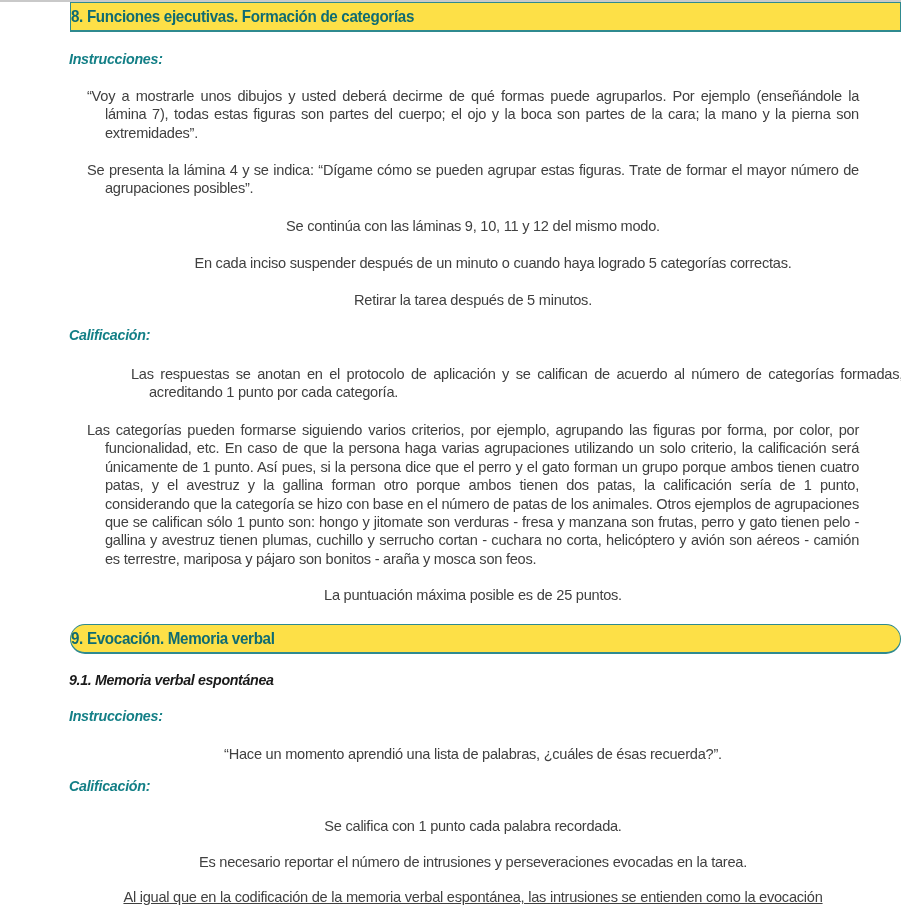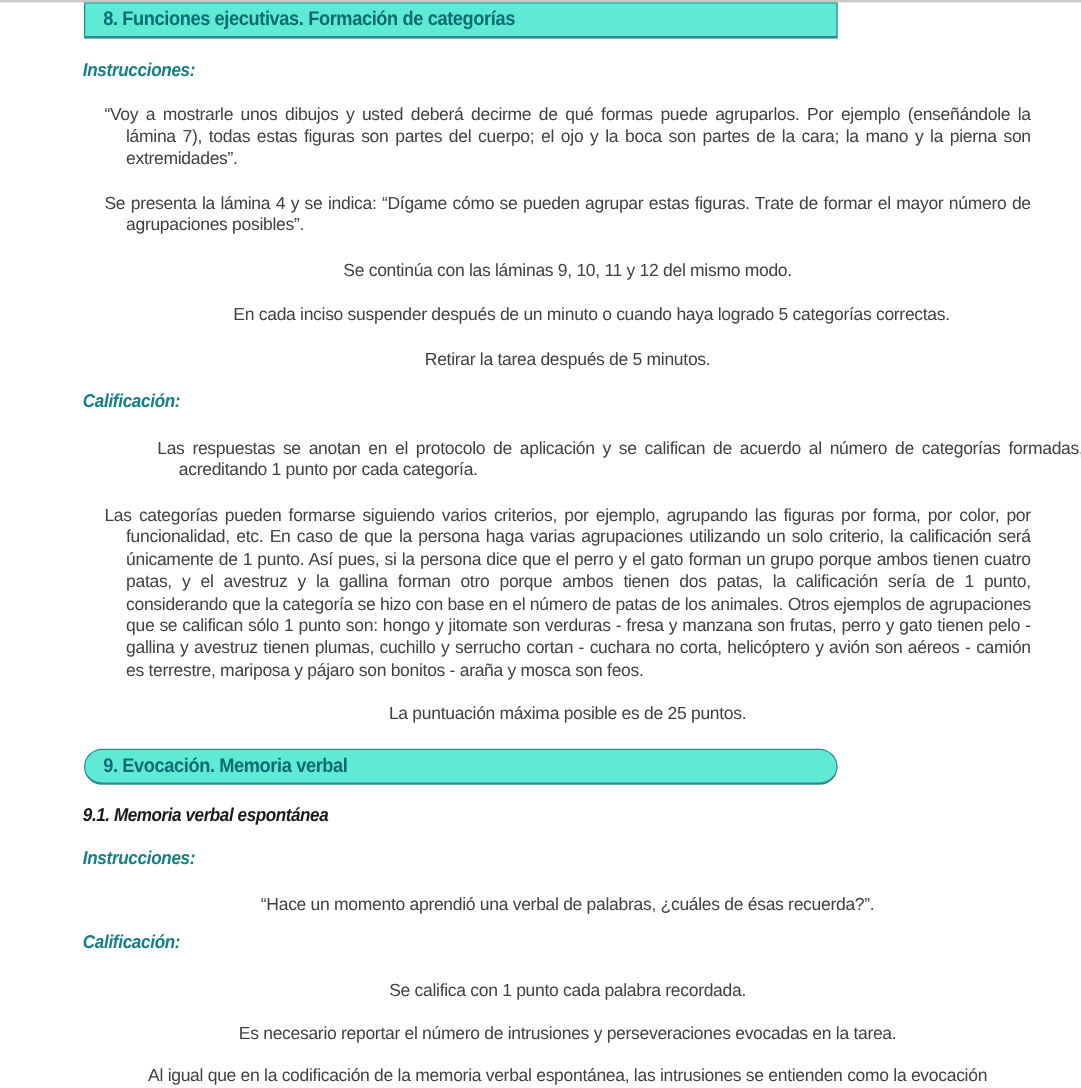--- a/index.html
+++ b/index.html
@@ -17,29 +17,28 @@
     }
     .top-rule {
       position: absolute;
       left: 0; top: 0;
       width: 901px; height: 2px;
       background: #c9c9c9;
     }
     .section-bar {
       position: absolute;
       left: 70px;
-      width: 628px;
+      width: 831px;
       height: 30px;
-      background: #5eead4;
+      background: #fde047;
       border: 1.5px solid #2f8a8f;
       border-bottom-width: 2px;
       box-sizing: border-box;
       display: flex;
       align-items: center;
-      padding-left: 15px;
     }
     .section-bar .bar-title {
       font-family: "Liberation Sans", sans-serif;
       font-weight: bold;
       font-size: 16.5px;
       color: #0f6b72;
       letter-spacing: -0.35px;
       transform: scaleX(0.92);
       transform-origin: left center;
       white-space: nowrap;
@@ -112,19 +111,19 @@
 <p class="para single" style="top:586px;">La puntuación máxima posible es de 25 puntos.</p>
 
 <div class="section-bar" style="top:624px;border-radius:15px;">
   <span class="bar-title">9. Evocación. Memoria verbal</span>
 </div>
 
 <div class="subheading" style="top:671px;">9.1. Memoria verbal espontánea</div>
 
 <div class="label" style="top:707px;">Instrucciones:</div>
 
-<p class="para single" style="top:745px;">“Hace un momento aprendió una verbal de palabras, ¿cuáles de ésas recuerda?”.</p>
+<p class="para single" style="top:745px;">“Hace un momento aprendió una lista de palabras, ¿cuáles de ésas recuerda?”.</p>
 
 <div class="label" style="top:777px;">Calificación:</div>
 
 <p class="para single" style="top:817px;">Se califica con 1 punto cada palabra recordada.</p>
 <p class="para single" style="top:853px;">Es necesario reportar el número de intrusiones y perseveraciones evocadas en la tarea.</p>
-<p class="para single" style="top:888px;">Al igual que en la codificación de la memoria verbal espontánea, las intrusiones se entienden como la evocación</p>
+<p class="para single" style="top:888px;text-decoration:underline;">Al igual que en la codificación de la memoria verbal espontánea, las intrusiones se entienden como la evocación</p>
 
 </body></html>

